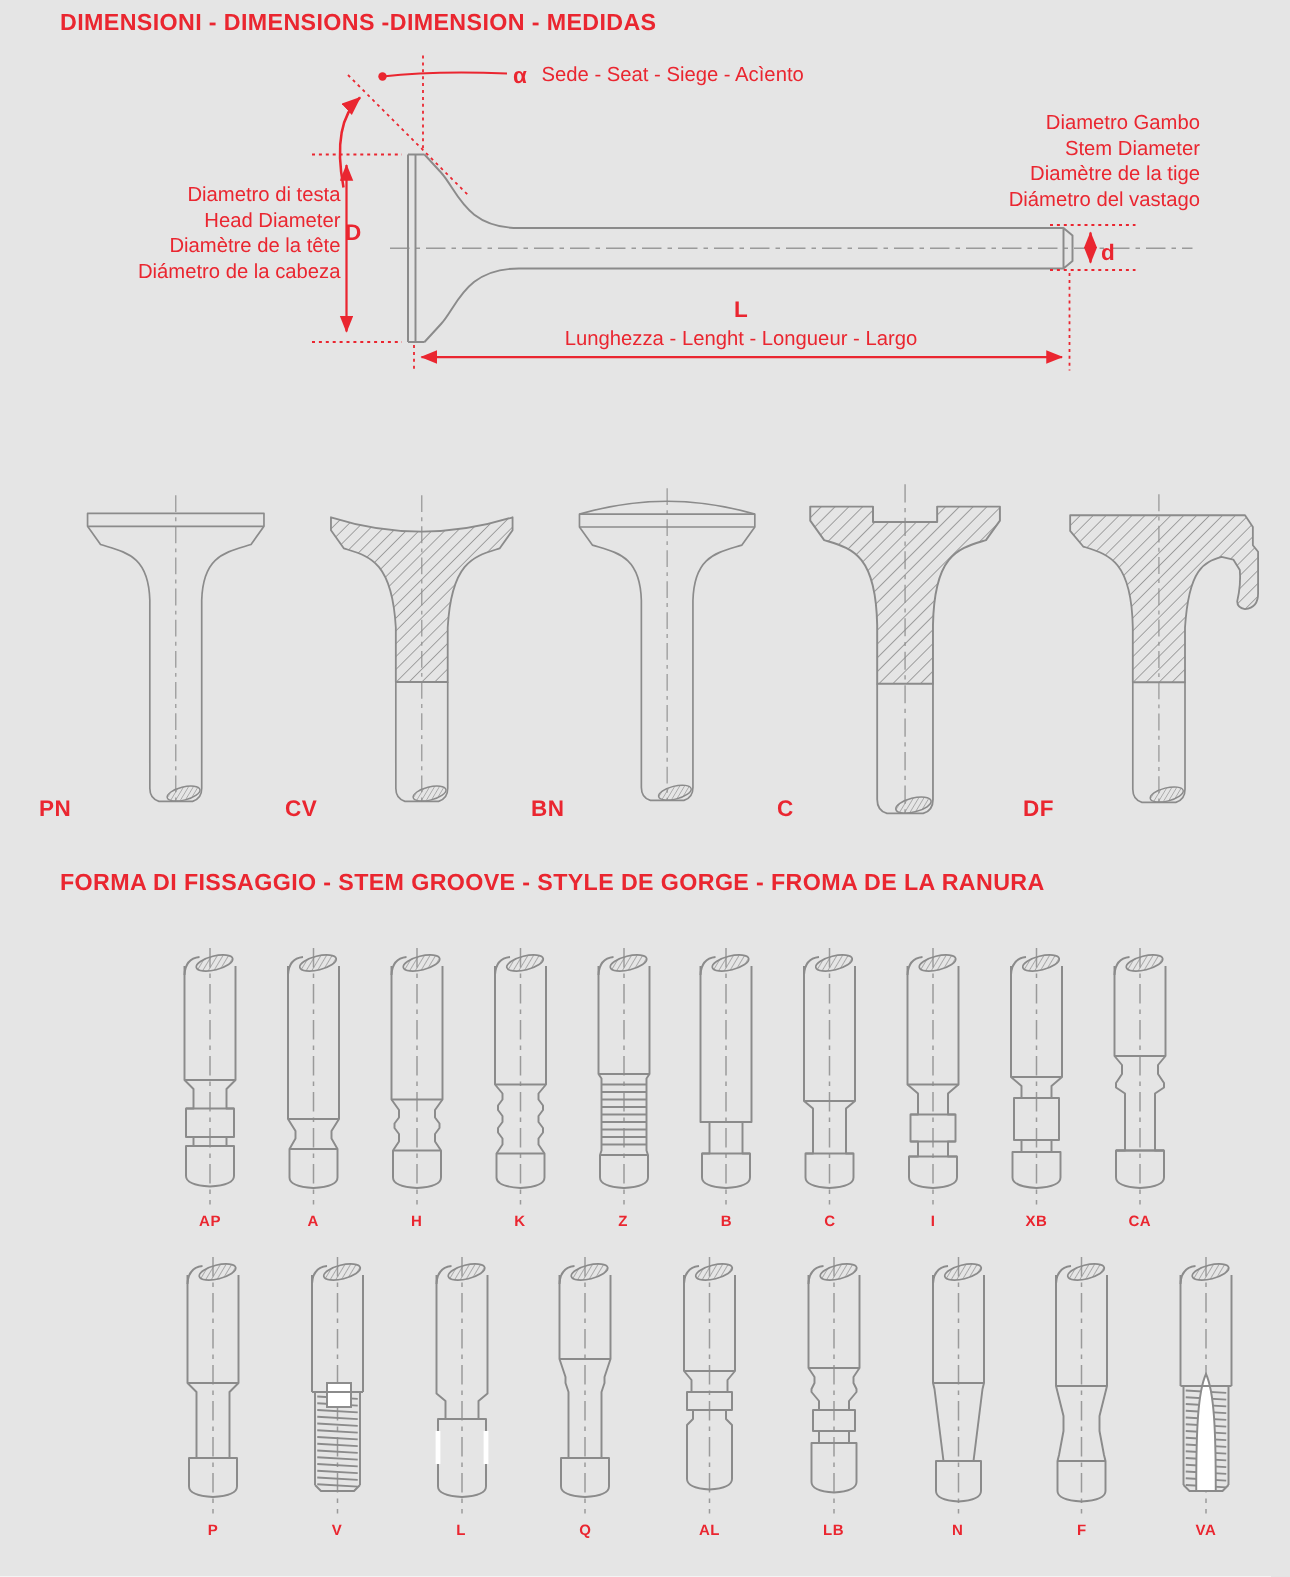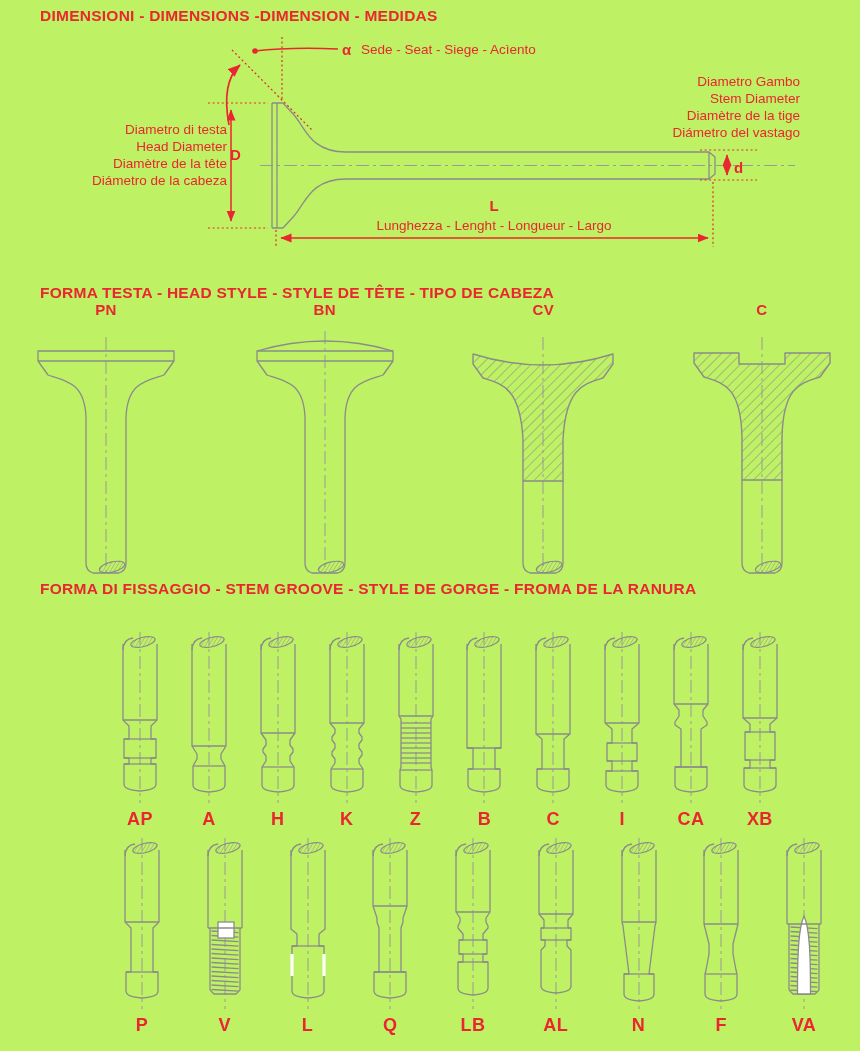--- a/index.html
+++ b/index.html
@@ -1,41 +1,41 @@
 <!DOCTYPE html>
 <html style="--red: #ea2630; --ln: #8b8b8b;"><head>
 <meta charset="utf-8">
 <style>
   :root{ --red:#ea2630; --ln:#8b8b8b; --cl:#9a9a9a; }
   html,body{margin:0;padding:0;background:#fff;}
-  .page{position:relative;width:860px;height:1051px;background:#bef264;overflow:hidden;
+  .page{position:relative;width:860px;height:1051px;background:#e5e5e5;overflow:hidden;
         font-family:"Liberation Sans",sans-serif;}
   .sec-title{position:absolute;font-size:15.5px;font-weight:800;color:var(--red);
              letter-spacing:.25px;white-space:nowrap;}
   svg{display:block;}
   svg text{font-family:"Liberation Sans",sans-serif;}
   .ln{stroke:var(--ln);stroke-width:1.3;fill:none;stroke-linejoin:round;}
   .cl{stroke:var(--cl);stroke-width:1;fill:none;stroke-dasharray:13 4 3 4;}
   .hb{fill:url(#hB);stroke:var(--ln);stroke-width:1.4;stroke-linejoin:round;}
   .hs{fill:url(#hS);stroke:var(--ln);stroke-width:1.1;}
   .wfill{fill:#fff;stroke:var(--ln);stroke-width:1.3;}
   .wl{stroke:#fff;stroke-width:3.2;}
   .rd{stroke:var(--red);stroke-width:1.2;fill:none;stroke-dasharray:2 2.6;}
   .rs{stroke:var(--red);stroke-width:1.7;fill:none;}
   .rs2{stroke:var(--red);stroke-width:1.5;fill:none;}
   .rdot{fill:var(--red);}
   .ann{fill:var(--red);font-size:13.5px;}
   .annb{fill:var(--red);font-size:15px;font-weight:800;}
   .headrow{position:absolute;left:26px;top:301px;width:816px;display:flex;justify-content:space-between;}
   figure{margin:0;}
-  .headfig{width:160px;display:flex;flex-direction:column;align-items:center;}
+  .headfig{width:160px;display:flex;flex-direction:row;align-items:flex-end;}
   .hcap{font-size:15px;font-weight:800;color:var(--red);height:22px;letter-spacing:.4px;}
   .stemrow{position:absolute;display:flex;justify-content:space-between;}
   .stemfig{width:64px;text-align:center;}
-  .scap{display:block;font-size:18px;font-weight:800;color:var(--red);margin-top:4px;letter-spacing:.4px;text-align:center;}
+  .scap{display:block;font-size:10px;font-weight:800;color:var(--red);margin-top:4px;letter-spacing:.4px;text-align:center;}
 </style>
 </head>
 <body>
 
 <div class="page">
 
   <div class="sec-title" style="left:40px;top:7px;">DIMENSIONI - DIMENSIONS -DIMENSION - MEDIDAS</div>
 
   <svg width="860" height="235" viewBox="0 0 860 235" style="position:absolute;left:0;top:30px;">
     <defs>
@@ -85,57 +85,65 @@
     <line class="rs2" x1="727" y1="125" x2="727" y2="145" marker-start="url(#ar)" marker-end="url(#ar)"></line>
     <text class="annb" x="734" y="143">d</text>
 
     <text class="annb" text-anchor="middle" x="494" y="181">L</text>
     <text class="ann" text-anchor="middle" x="494" y="200">Lunghezza - Lenght - Longueur - Largo</text>
     <line class="rd" x1="276" y1="200" x2="276" y2="217"></line>
     <line class="rd" x1="713" y1="152" x2="713" y2="217"></line>
     <line class="rs2" x1="281" y1="208" x2="708" y2="208" marker-start="url(#ar)" marker-end="url(#ar)"></line>
   </svg>
 
-  <div class="sec-title" style="left:40px;top:284px;">FORMA TESTA - HEAD STYLE - STYLE DE TÊTE - TIPO DE CABEZA</div>
 
   <div class="headrow">
     <figure class="headfig">
       <figcaption class="hcap">PN</figcaption>
       <svg width="160" height="252" viewBox="0 0 160 252">
         <line class="cl" x1="80" y1="14" x2="80" y2="250"></line>
-        <path class="ln" d="M12,38 L12,28 L148,28 L148,38 L138,52 C119,58 101,60 100,95 L100,240 Q100,248 93,250 L67,250 Q60,248 60,240 L60,95 C59,60 41,58 22,52 Z"></path>
-        <line class="ln" x1="12" y1="38" x2="148" y2="38"></line>
-        <ellipse class="hs" cx="86" cy="244" rx="13" ry="5" transform="rotate(-14 86 244)"></ellipse>
-      </svg>
-    </figure>
-    <figure class="headfig">
-      <figcaption class="hcap">BN</figcaption>
-      <svg width="160" height="252" viewBox="0 0 160 252">
-        <line class="cl" x1="80" y1="8" x2="80" y2="250"></line>
-        <path class="ln" d="M12,28 Q80,8 148,28"></path>
         <path class="ln" d="M12,38 L12,28 L148,28 L148,38 L138,52 C119,58 101,60 100,95 L100,240 Q100,248 93,250 L67,250 Q60,248 60,240 L60,95 C59,60 41,58 22,52 Z"></path>
         <line class="ln" x1="12" y1="38" x2="148" y2="38"></line>
         <ellipse class="hs" cx="86" cy="244" rx="13" ry="5" transform="rotate(-14 86 244)"></ellipse>
       </svg>
     </figure>
     <figure class="headfig">
       <figcaption class="hcap">CV</figcaption>
       <svg width="160" height="252" viewBox="0 0 160 252">
         <line class="cl" x1="80" y1="14" x2="80" y2="250"></line>
         <path class="hb" d="M10,31 Q80,53 150,31 L150,41 L140,55 C121,61 103,64 100,116 L100,158 L60,158 L60,116 C57,64 39,61 20,55 L10,41 Z"></path>
         <path class="ln" d="M60,158 L60,240 Q60,248 67,250 L93,250 Q100,248 100,240 L100,158"></path>
         <ellipse class="hs" cx="86" cy="244" rx="13" ry="5" transform="rotate(-14 86 244)"></ellipse>
       </svg>
     </figure>
     <figure class="headfig">
+      <figcaption class="hcap">BN</figcaption>
+      <svg width="160" height="252" viewBox="0 0 160 252">
+        <line class="cl" x1="80" y1="8" x2="80" y2="250"></line>
+        <path class="ln" d="M12,28 Q80,8 148,28"></path>
+        <path class="ln" d="M12,38 L12,28 L148,28 L148,38 L138,52 C119,58 101,60 100,95 L100,240 Q100,248 93,250 L67,250 Q60,248 60,240 L60,95 C59,60 41,58 22,52 Z"></path>
+        <line class="ln" x1="12" y1="38" x2="148" y2="38"></line>
+        <ellipse class="hs" cx="86" cy="244" rx="13" ry="5" transform="rotate(-14 86 244)"></ellipse>
+      </svg>
+    </figure>
+    <figure class="headfig">
       <figcaption class="hcap">C</figcaption>
       <svg width="160" height="252" viewBox="0 0 160 252">
         <line class="cl" x1="80" y1="14" x2="80" y2="250"></line>
         <path class="hb" d="M12,30 L57,30 L57,41 L103,41 L103,30 L148,30 L148,40 L138,54 C119,60 101,63 100,115 L100,157 L60,157 L60,115 C59,63 41,60 22,54 L12,40 Z"></path>
         <path class="ln" d="M60,157 L60,240 Q60,248 67,250 L93,250 Q100,248 100,240 L100,157"></path>
+        <ellipse class="hs" cx="86" cy="244" rx="13" ry="5" transform="rotate(-14 86 244)"></ellipse>
+      </svg>
+    </figure>
+    <figure class="headfig">
+      <figcaption class="hcap">DF</figcaption>
+      <svg width="160" height="252" viewBox="0 0 160 252">
+        <line class="cl" x1="80" y1="14" x2="80" y2="250"></line>
+        <path class="hb" d="M12,30 L146,30 L152,39 L152,53 L156,58 L156,90 Q156,101 146,102 Q140,101 140,96 Q143,83 142,72 L137,64 L128,62 C115,66 103,70 100,116 L100,158 L60,158 L60,116 C59,64 41,60 22,54 L12,42 Z"></path>
+        <path class="ln" d="M60,158 L60,240 Q60,248 67,250 L93,250 Q100,248 100,240 L100,158"></path>
         <ellipse class="hs" cx="86" cy="244" rx="13" ry="5" transform="rotate(-14 86 244)"></ellipse>
       </svg>
     </figure>
   </div>
 
   <div class="sec-title" style="left:40px;top:580px;">FORMA DI FISSAGGIO - STEM GROOVE - STYLE DE GORGE - FROMA DE LA RANURA</div>
 
   <div id="groove-row1" class="stemrow" style="left:108px;top:630px;width:684px;">
       <figure class="stemfig">
         <svg width="64" height="175" viewBox="0 0 64 175">
@@ -234,41 +242,41 @@
           <line class="ln" x1="16" y1="141" x2="48" y2="141"></line>
           <line class="ln" x1="15" y1="93" x2="49" y2="93"></line>
           <ellipse class="hs" cx="35" cy="12" rx="12.5" ry="4.6" transform="rotate(-14 35 12)"></ellipse>
           <path class="ln" d="M15,20 Q15.5,9 25,8"></path>
         </svg>
         <figcaption class="scap">I</figcaption>
       </figure>
       <figure class="stemfig">
         <svg width="64" height="175" viewBox="0 0 64 175">
           <line class="cl" x1="32" y1="2" x2="32" y2="173"></line>
-          <path class="ln" d="M49,14 L49,74 L44,80 L44,86 L48,92 L48,95 L42,99 L42,137 L48,137 L48,155 Q48,161 32,162 Q16,161 16,155 L16,155 L16,137 L22,137 L22,99 L16,95 L16,92 L20,86 L20,80 L15,74 L15,14"></path>
-          <line class="ln" x1="16" y1="137" x2="48" y2="137"></line>
-          <line class="ln" x1="15" y1="74" x2="49" y2="74"></line>
-          <line class="ln" x1="16" y1="137" x2="48" y2="137"></line>
-          <ellipse class="hs" cx="35" cy="12" rx="12.5" ry="4.6" transform="rotate(-14 35 12)"></ellipse>
-          <path class="ln" d="M15,20 Q15.5,9 25,8"></path>
-        </svg>
-        <figcaption class="scap">CA</figcaption>
-      </figure>
-      <figure class="stemfig">
-        <svg width="64" height="175" viewBox="0 0 64 175">
-          <line class="cl" x1="32" y1="2" x2="32" y2="173"></line>
           <path class="ln" d="M49,14 L49,88 L42,94 L42,102 L47,102 L47,130 L42,130 L42,138 L48,138 L48,155 Q48,161 32,162 Q16,161 16,155 L16,155 L16,138 L22,138 L22,130 L17,130 L17,102 L22,102 L22,94 L15,88 L15,14"></path>
           <line class="ln" x1="17" y1="102" x2="47" y2="102"></line>
           <line class="ln" x1="17" y1="130" x2="47" y2="130"></line>
           <line class="ln" x1="16" y1="138" x2="48" y2="138"></line>
           <line class="ln" x1="15" y1="88" x2="49" y2="88"></line>
           <ellipse class="hs" cx="35" cy="12" rx="12.5" ry="4.6" transform="rotate(-14 35 12)"></ellipse>
           <path class="ln" d="M15,20 Q15.5,9 25,8"></path>
         </svg>
         <figcaption class="scap">XB</figcaption>
+      </figure>
+      <figure class="stemfig">
+        <svg width="64" height="175" viewBox="0 0 64 175">
+          <line class="cl" x1="32" y1="2" x2="32" y2="173"></line>
+          <path class="ln" d="M49,14 L49,74 L44,80 L44,86 L48,92 L48,95 L42,99 L42,137 L48,137 L48,155 Q48,161 32,162 Q16,161 16,155 L16,155 L16,137 L22,137 L22,99 L16,95 L16,92 L20,86 L20,80 L15,74 L15,14"></path>
+          <line class="ln" x1="16" y1="137" x2="48" y2="137"></line>
+          <line class="ln" x1="15" y1="74" x2="49" y2="74"></line>
+          <line class="ln" x1="16" y1="137" x2="48" y2="137"></line>
+          <ellipse class="hs" cx="35" cy="12" rx="12.5" ry="4.6" transform="rotate(-14 35 12)"></ellipse>
+          <path class="ln" d="M15,20 Q15.5,9 25,8"></path>
+        </svg>
+        <figcaption class="scap">CA</figcaption>
       </figure>
     </div>
   <div id="groove-row2" class="stemrow" style="left:110px;top:836px;width:726px;">
       <figure class="stemfig">
         <svg width="64" height="175" viewBox="0 0 64 175">
           <line class="cl" x1="32" y1="2" x2="32" y2="173"></line>
           <path class="ln" d="M49,14 L49,86 L43,92 L43,136 L48,136 L48,155 Q48,161 32,162 Q16,161 16,155 L16,155 L16,136 L21,136 L21,92 L15,86 L15,14"></path>
           <line class="ln" x1="16" y1="136" x2="48" y2="136"></line>
           <line class="ln" x1="15" y1="86" x2="49" y2="86"></line>
           <ellipse class="hs" cx="35" cy="12" rx="12.5" ry="4.6" transform="rotate(-14 35 12)"></ellipse>
@@ -324,41 +332,41 @@
           <line class="ln" x1="15" y1="70" x2="49" y2="70"></line>
           <line class="ln" x1="16" y1="136" x2="48" y2="136"></line>
           <ellipse class="hs" cx="35" cy="12" rx="12.5" ry="4.6" transform="rotate(-14 35 12)"></ellipse>
           <path class="ln" d="M15,20 Q15.5,9 25,8"></path>
         </svg>
         <figcaption class="scap">Q</figcaption>
       </figure>
       <figure class="stemfig">
         <svg width="64" height="175" viewBox="0 0 64 175">
           <line class="cl" x1="32" y1="2" x2="32" y2="173"></line>
+          <path class="ln" d="M49,14 L49,78 L44,84 L44,92 L47,92 L47,104 L43,104 L43,110 L47,114 L47,150 Q47,156 32,157 Q17,156 17,150 L17,150 L17,114 L21,110 L21,104 L17,104 L17,92 L20,92 L20,84 L15,78 L15,14"></path>
+          <line class="ln" x1="17" y1="92" x2="47" y2="92"></line>
+          <line class="ln" x1="17" y1="104" x2="47" y2="104"></line>
+          <line class="ln" x1="15" y1="78" x2="49" y2="78"></line>
+          <ellipse class="hs" cx="35" cy="12" rx="12.5" ry="4.6" transform="rotate(-14 35 12)"></ellipse>
+          <path class="ln" d="M15,20 Q15.5,9 25,8"></path>
+        </svg>
+        <figcaption class="scap">AL</figcaption>
+      </figure>
+      <figure class="stemfig">
+        <svg width="64" height="175" viewBox="0 0 64 175">
+          <line class="cl" x1="32" y1="2" x2="32" y2="173"></line>
           <path class="ln" d="M49,14 L49,76 L45,82 L45,86 L47,90 L47,92 L42,98 L42,104 L46,104 L46,118 L42,118 L42,126 L47,126 L47,152 Q47,158 32,159 Q17,158 17,152 L17,152 L17,126 L22,126 L22,118 L18,118 L18,104 L22,104 L22,98 L17,92 L17,90 L19,86 L19,82 L15,76 L15,14"></path>
           <line class="ln" x1="18" y1="104" x2="46" y2="104"></line>
           <line class="ln" x1="18" y1="118" x2="46" y2="118"></line>
           <line class="ln" x1="17" y1="126" x2="47" y2="126"></line>
           <line class="ln" x1="15" y1="76" x2="49" y2="76"></line>
           <ellipse class="hs" cx="35" cy="12" rx="12.5" ry="4.6" transform="rotate(-14 35 12)"></ellipse>
           <path class="ln" d="M15,20 Q15.5,9 25,8"></path>
         </svg>
         <figcaption class="scap">LB</figcaption>
-      </figure>
-      <figure class="stemfig">
-        <svg width="64" height="175" viewBox="0 0 64 175">
-          <line class="cl" x1="32" y1="2" x2="32" y2="173"></line>
-          <path class="ln" d="M49,14 L49,78 L44,84 L44,92 L47,92 L47,104 L43,104 L43,110 L47,114 L47,150 Q47,156 32,157 Q17,156 17,150 L17,150 L17,114 L21,110 L21,104 L17,104 L17,92 L20,92 L20,84 L15,78 L15,14"></path>
-          <line class="ln" x1="17" y1="92" x2="47" y2="92"></line>
-          <line class="ln" x1="17" y1="104" x2="47" y2="104"></line>
-          <line class="ln" x1="15" y1="78" x2="49" y2="78"></line>
-          <ellipse class="hs" cx="35" cy="12" rx="12.5" ry="4.6" transform="rotate(-14 35 12)"></ellipse>
-          <path class="ln" d="M15,20 Q15.5,9 25,8"></path>
-        </svg>
-        <figcaption class="scap">AL</figcaption>
       </figure>
       <figure class="stemfig">
         <svg width="64" height="175" viewBox="0 0 64 175">
           <line class="cl" x1="32" y1="2" x2="32" y2="173"></line>
           <path class="ln" d="M49,14 L49,86 L48,90 L42,138 L47,138 L47,158 Q47,164 32,165 Q17,164 17,158 L17,158 L17,138 L22,138 L16,90 L15,86 L15,14"></path>
           <line class="ln" x1="17" y1="138" x2="47" y2="138"></line>
           <line class="ln" x1="15" y1="86" x2="49" y2="86"></line>
           <ellipse class="hs" cx="35" cy="12" rx="12.5" ry="4.6" transform="rotate(-14 35 12)"></ellipse>
           <path class="ln" d="M15,20 Q15.5,9 25,8"></path>
         </svg>

